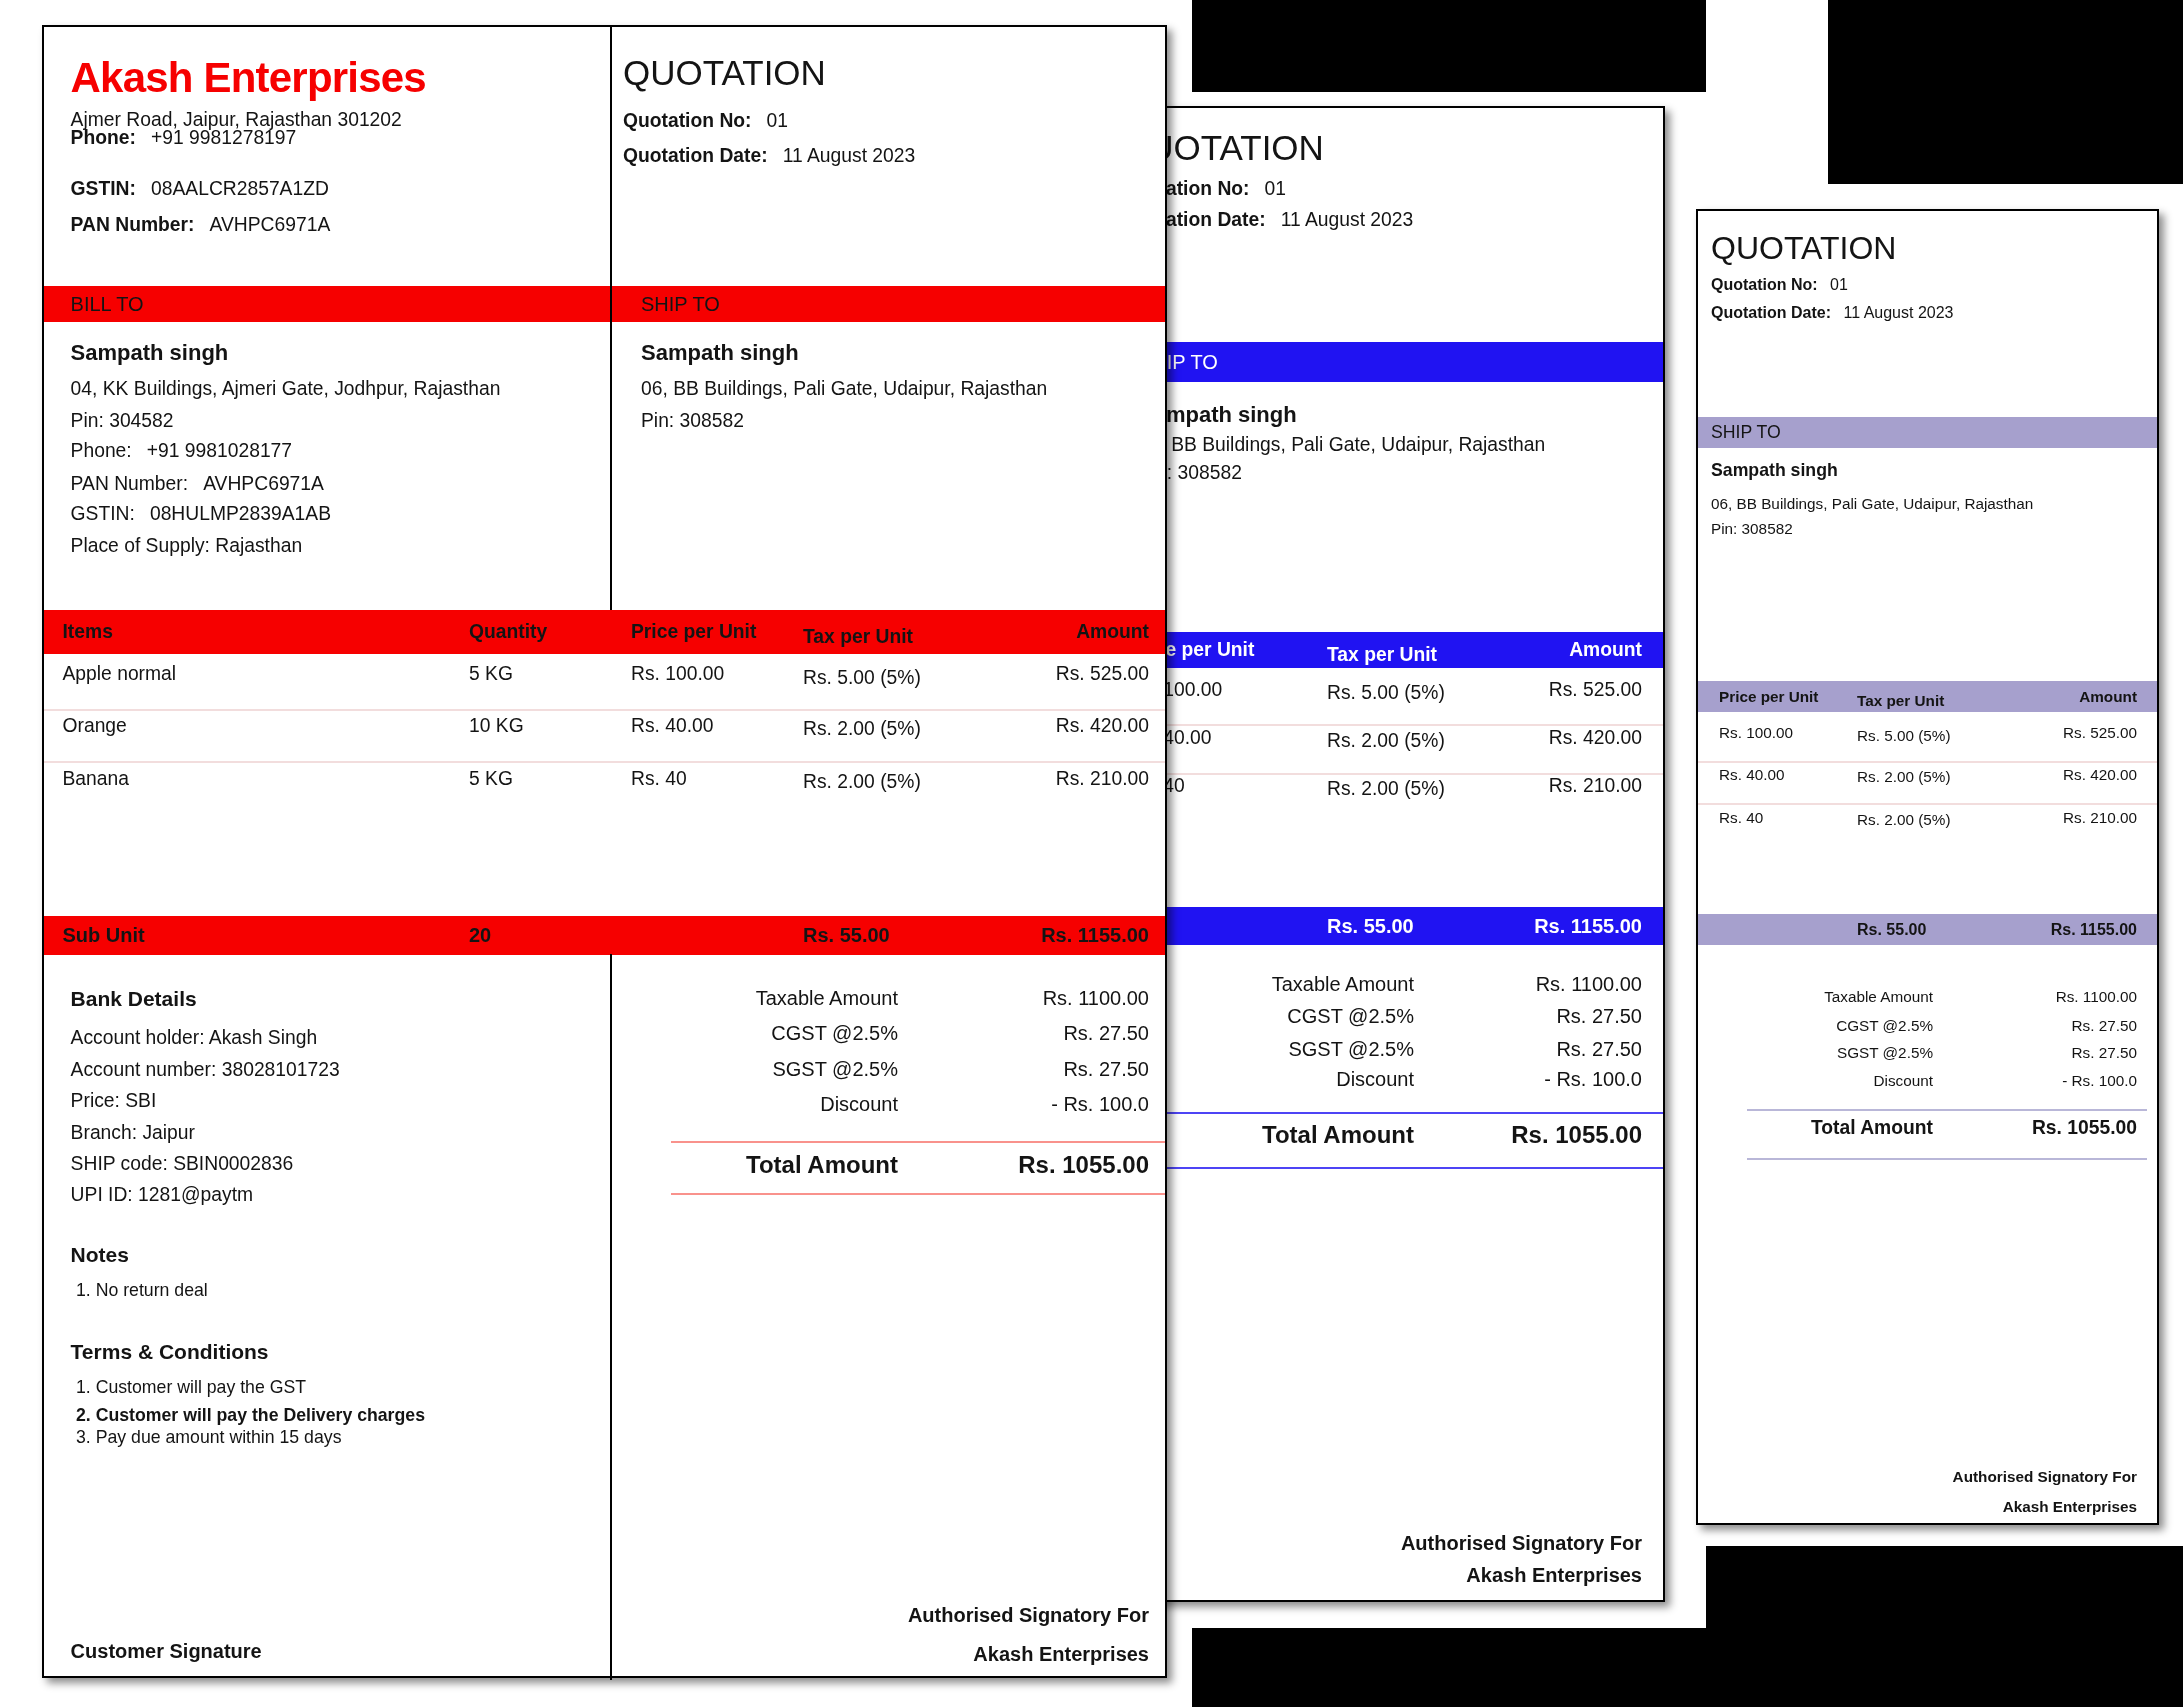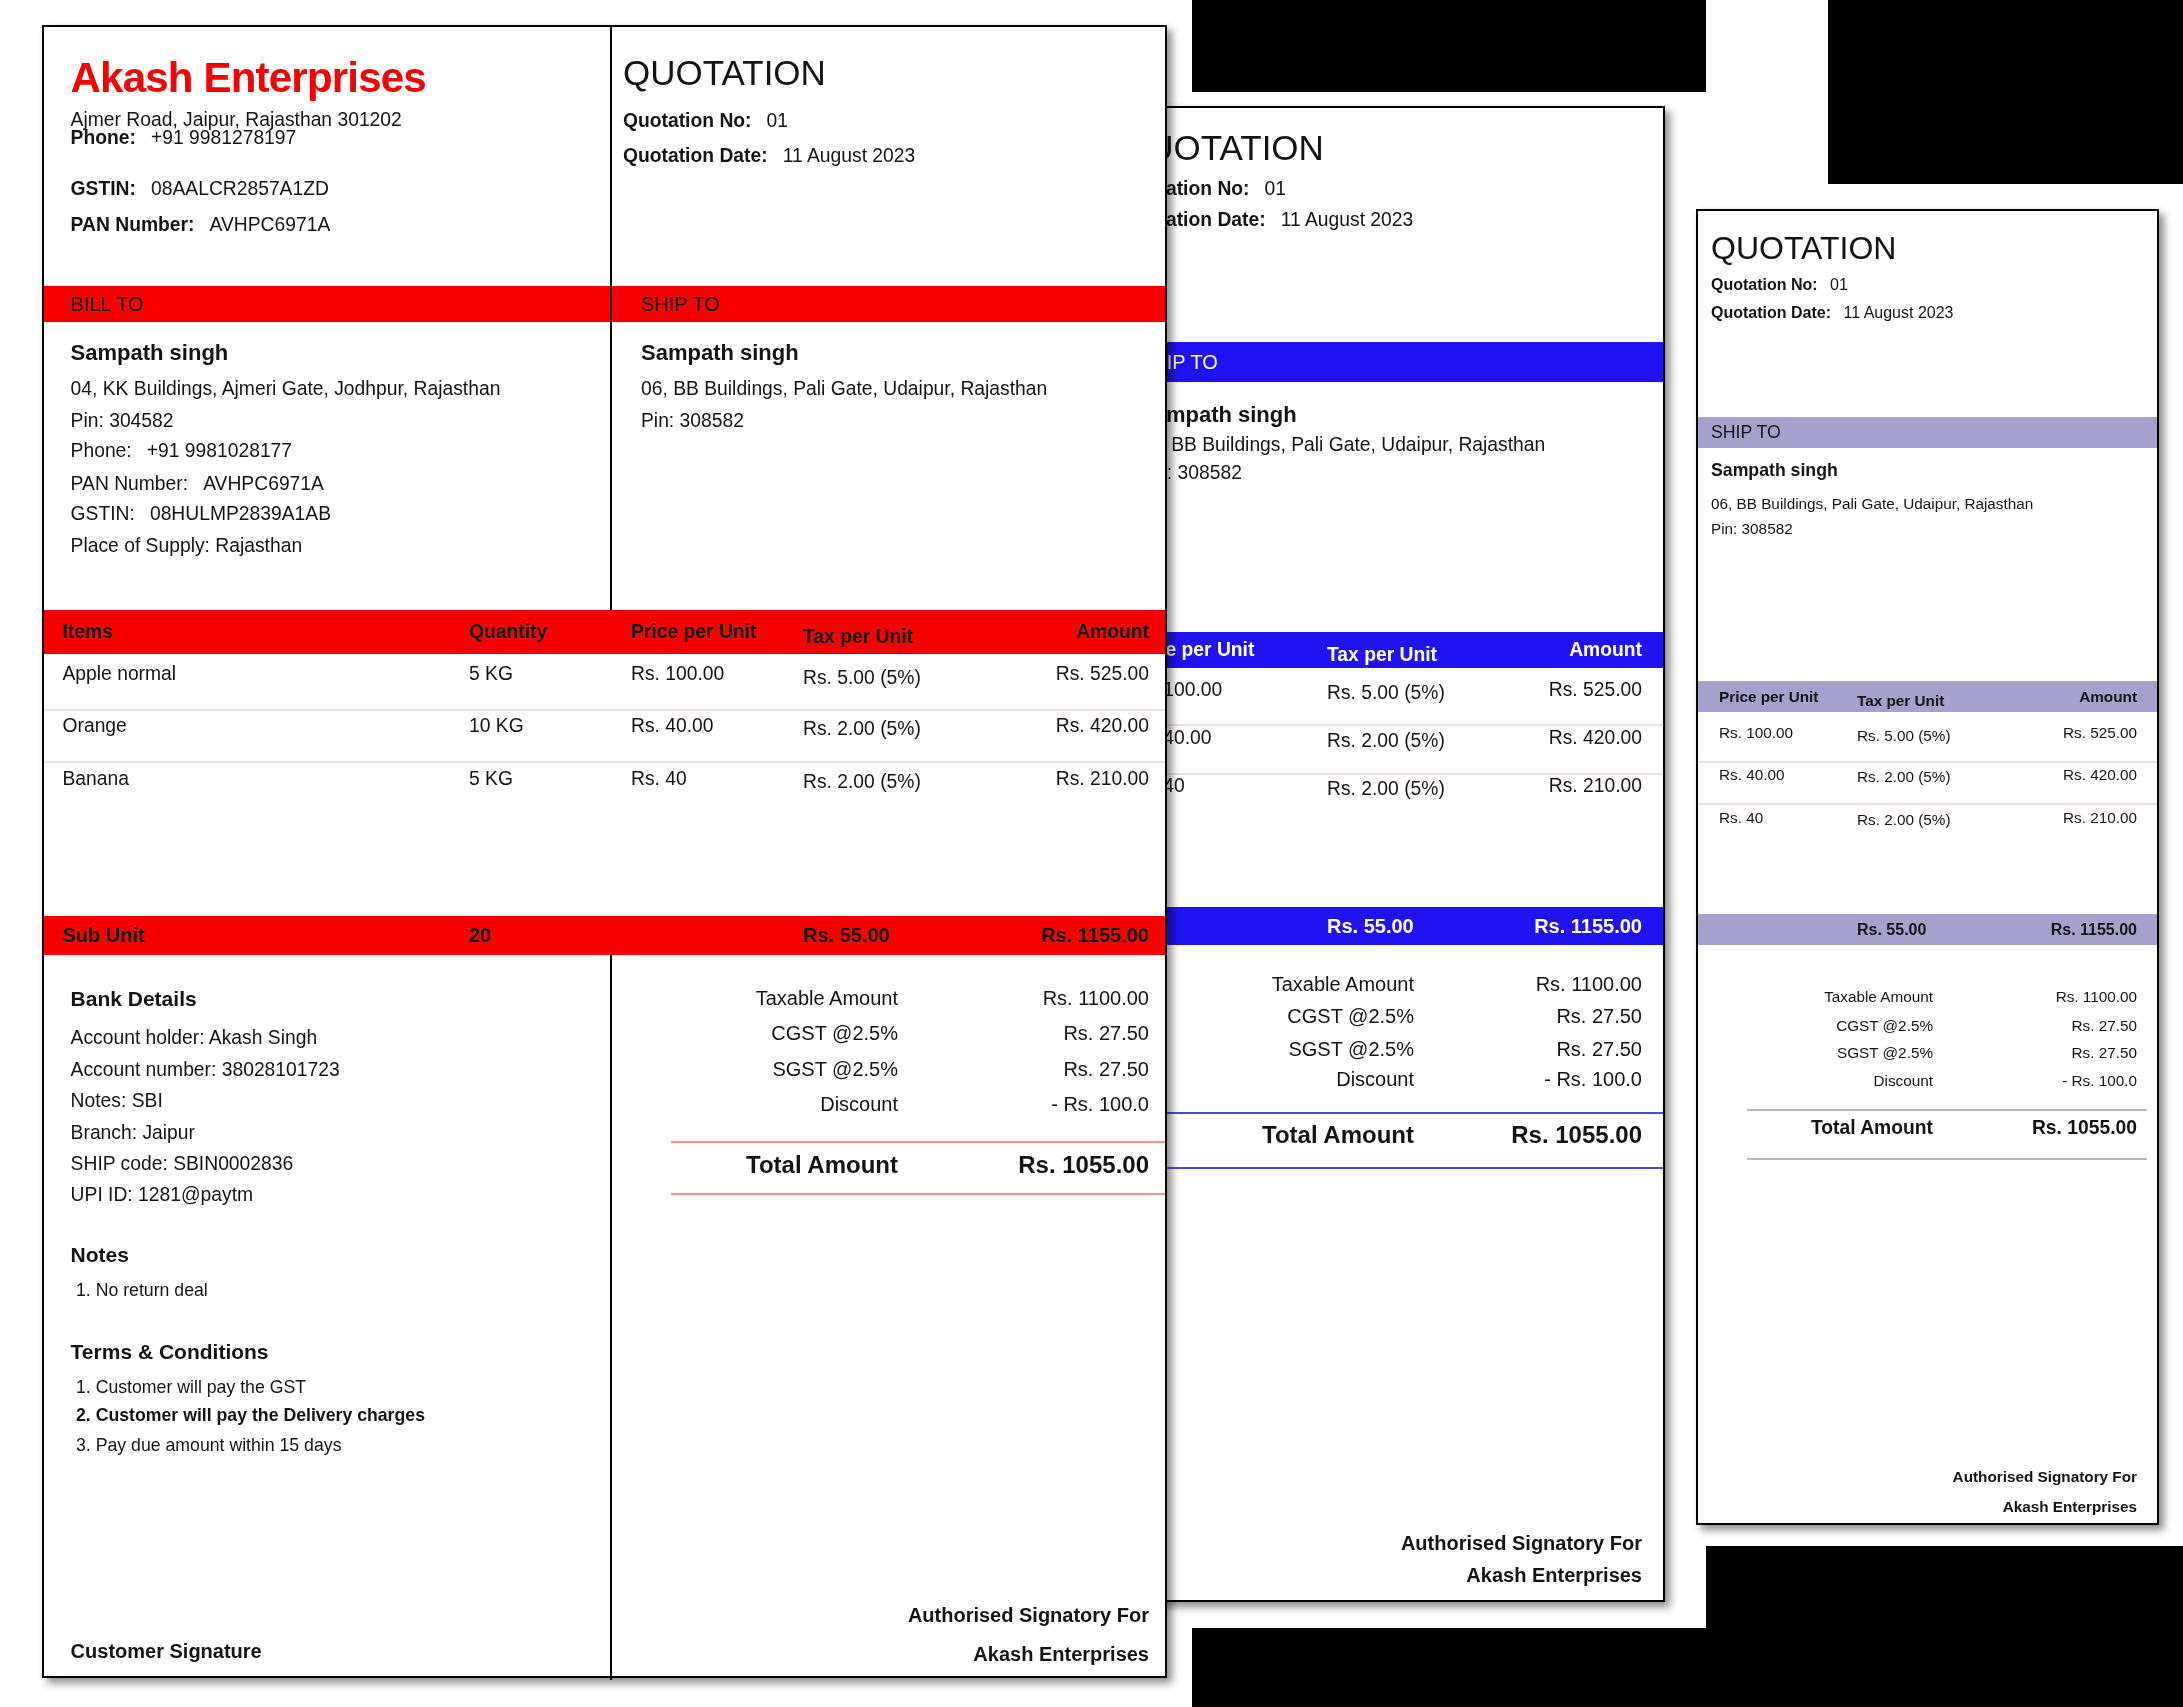--- a/index.html
+++ b/index.html
@@ -232,31 +232,31 @@
   <div class="band red-bg" style="top:889px;height:39px;">
     <div class="a fs25 b" style="left:18.5px;">Sub Unit</div>
     <div class="a fs25 b" style="left:425px;">20</div>
     <div class="a fs25 b" style="left:759px;">Rs. 55.00</div>
     <div class="a fs25 b r" style="right:16px;">Rs. 1155.00</div>
   </div>
 
   <div class="a fs26 b" style="left:26.6px;top:960px;">Bank Details</div>
   <div class="a fs24" style="left:26.6px;top:1000px;">Account holder: Akash Singh</div>
   <div class="a fs24" style="left:26.6px;top:1032px;">Account number: 38028101723</div>
-  <div class="a fs24" style="left:26.6px;top:1063px;">Notes: SBI</div>
+  <div class="a fs24" style="left:26.6px;top:1063px;">Price: SBI</div>
   <div class="a fs24" style="left:26.6px;top:1095px;">Branch: Jaipur</div>
   <div class="a fs24" style="left:26.6px;top:1126px;">SHIP code: SBIN0002836</div>
   <div class="a fs24" style="left:26.6px;top:1157px;">UPI ID: 1281@paytm</div>
 
   <div class="a fs26 b" style="left:26.6px;top:1216px;">Notes</div>
   <div class="a fs22" style="left:32px;top:1253px;">1. No return deal</div>
   <div class="a fs26 b" style="left:26.6px;top:1313px;">Terms &amp; Conditions</div>
   <div class="a fs22" style="left:32px;top:1350px;">1. Customer will pay the GST</div>
   <div class="a fs22" style="left:32px;top:1378px;font-weight:bold;">2. Customer will pay the Delivery charges</div>
-  <div class="a fs22" style="left:32px;top:1400px;margin-top:8px;">3. Pay due amount within 15 days</div>
+  <div class="a fs22" style="left:32px;top:1400px;">3. Pay due amount within 15 days</div>
 
   <div class="a fs25 r" style="right:267px;top:960px;">Taxable Amount</div>
   <div class="a fs25 r" style="right:16px;top:960px;">Rs. 1100.00</div>
   <div class="a fs25 r" style="right:267px;top:995px;">CGST @2.5%</div>
   <div class="a fs25 r" style="right:16px;top:995px;">Rs. 27.50</div>
   <div class="a fs25 r" style="right:267px;top:1031px;">SGST @2.5%</div>
   <div class="a fs25 r" style="right:16px;top:1031px;">Rs. 27.50</div>
   <div class="a fs25 r" style="right:267px;top:1066px;">Discount</div>
   <div class="a fs25 r" style="right:16px;top:1066px;">- Rs. 100.0</div>
   <div class="rule" style="left:627px;right:0;top:1114px;background:#f9928c;"></div>

